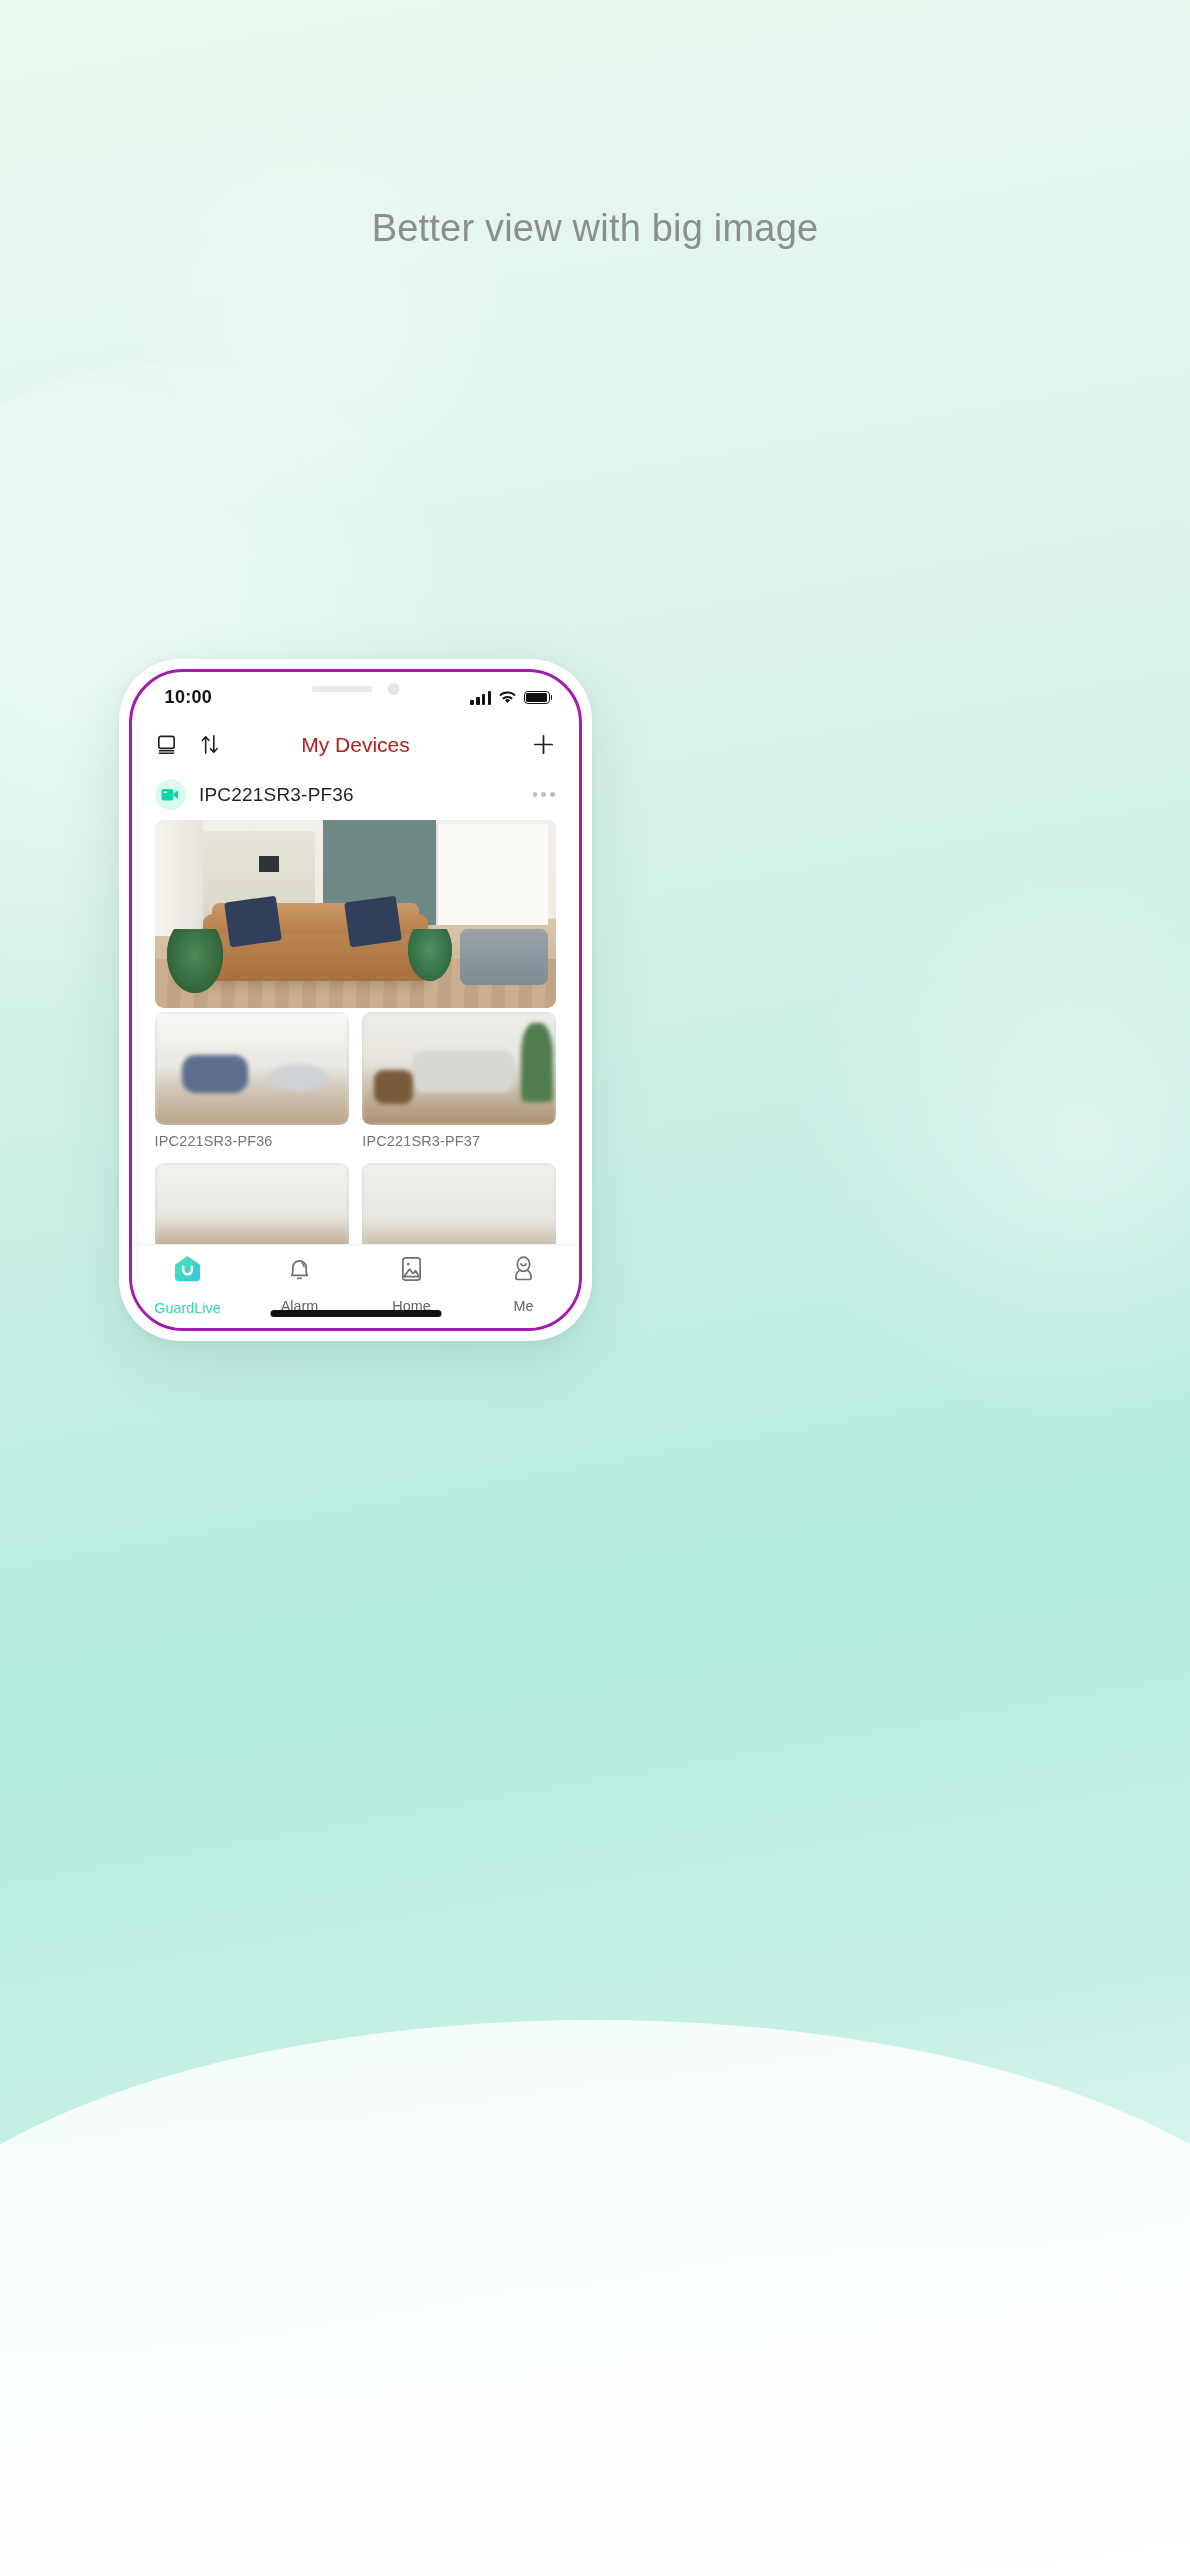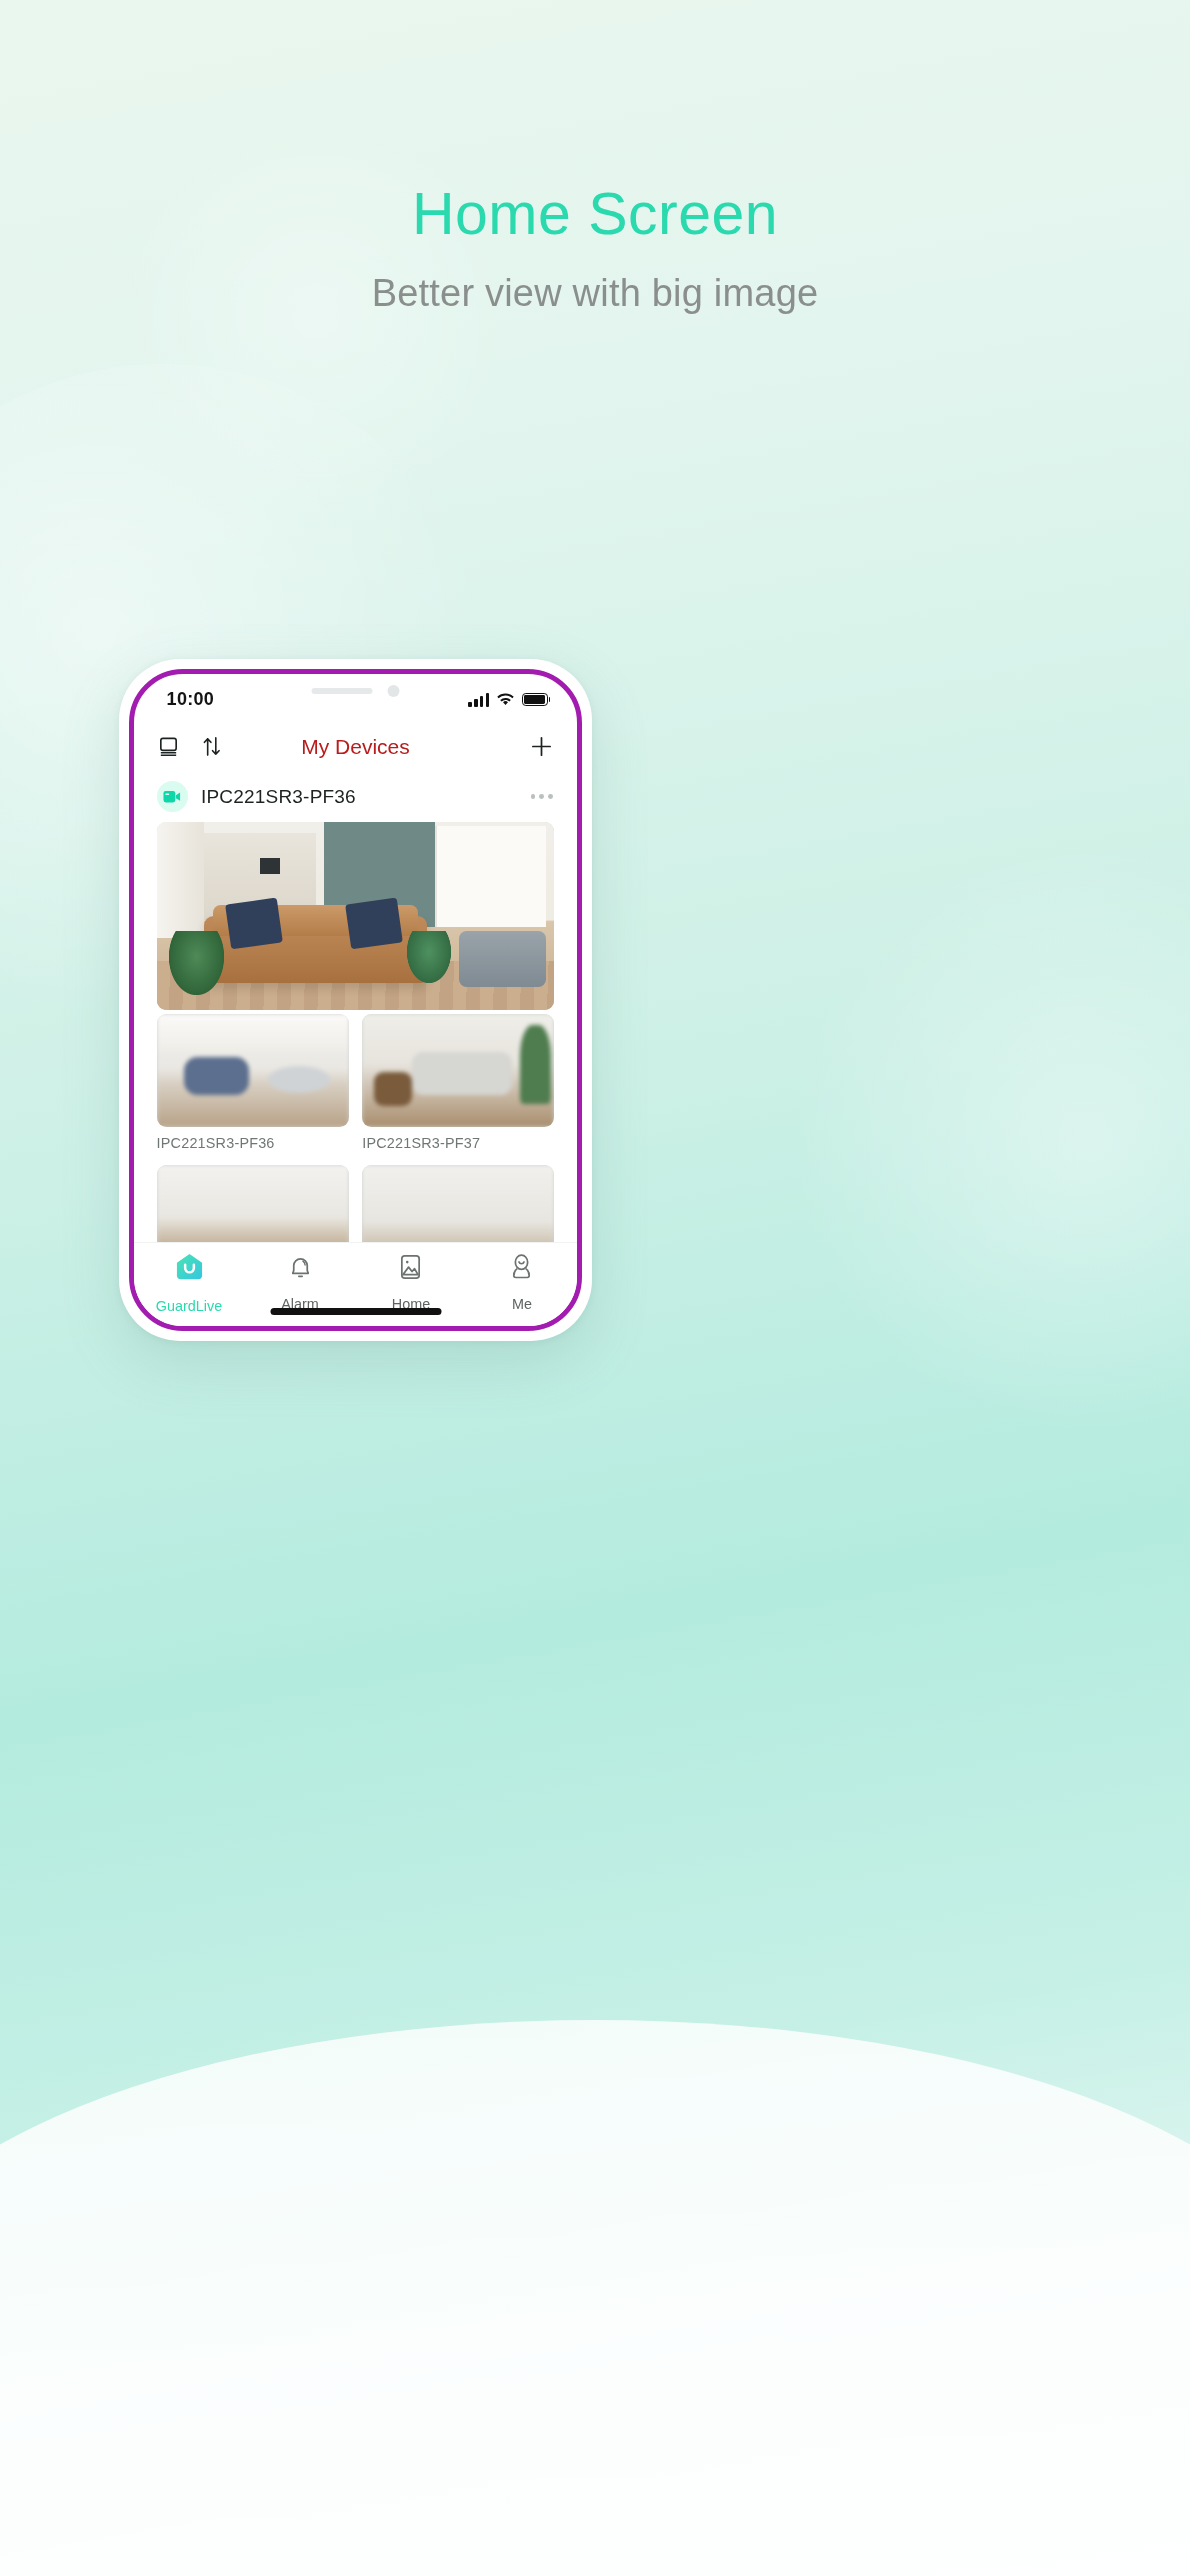--- a/index.html
+++ b/index.html
@@ -29,21 +29,21 @@
 
   
   .phone {
     position:absolute; left:119px; top:659px; width:473px; height:682px;
     background:#ffffff; border-radius:61px;
     box-shadow:0 21px 58px rgba(90,140,130,.20), 0 1.9px 7.7px rgba(90,140,130,.10);
     padding:9.6px;
   }
   .phone-body{
     width:100%; height:100%; background:#fff; border-radius:54px; overflow:hidden;
-    position:relative; border:5px solid #a21caf;
+    position:relative; border:3px solid #a21caf;
   }
   .notch {
     position:absolute; top:0; left:50%; transform:translateX(-50%);
     width:203px; height:35px; background:#fff; border-radius:0 0 21px 21px; z-index:6;
     display:flex; align-items:center; justify-content:center; gap:15.3px;
   }
   .notch .speaker { width:61px;height:6.7px;background:#e6e9ea;border-radius:3.8px; }
   .notch .cam { width:12.5px;height:12.5px;background:#e2e6e7;border-radius:50%; }
 
   
@@ -173,21 +173,20 @@
 </style>
 </head>
 <body>
 
 <div class="blob b1"></div>
 <div class="blob b2"></div>
 <div class="blob b3"></div>
 <div class="swoosh"></div>
 
 <div class="headline">
-  <h1>Home Screen</h1>
   <h2>Better view with big image</h2>
 </div>
 
 <div class="phone">
   <div class="phone-body">
 
     <div class="notch">
       <div class="speaker"></div>
       <div class="cam"></div>
     </div>

